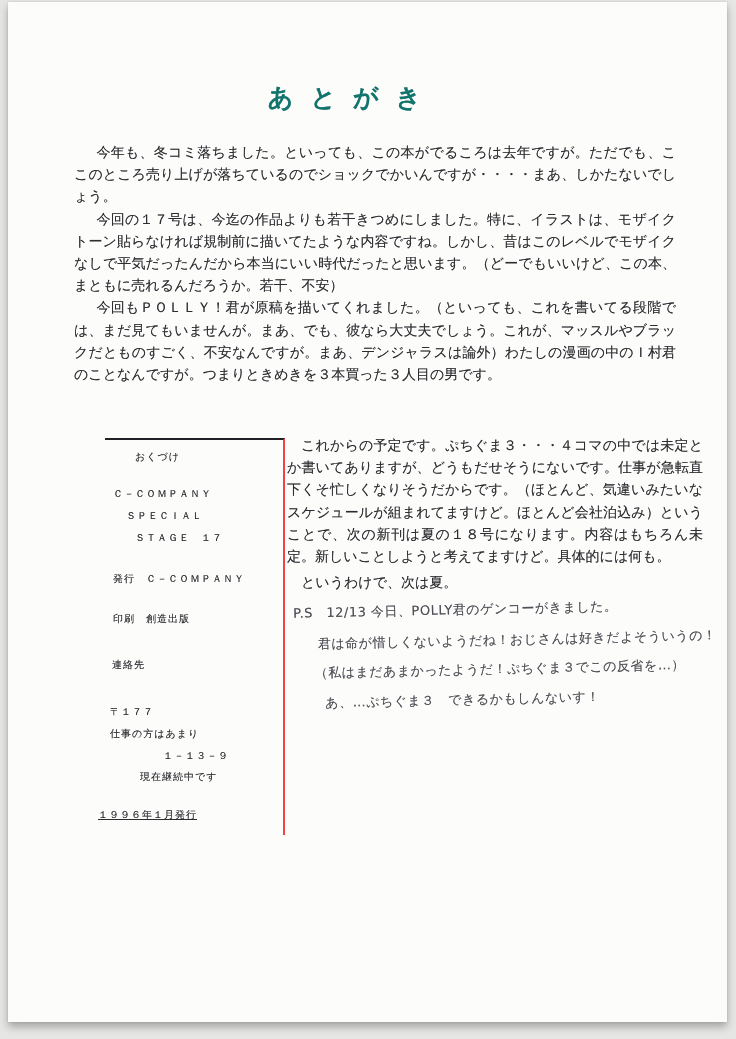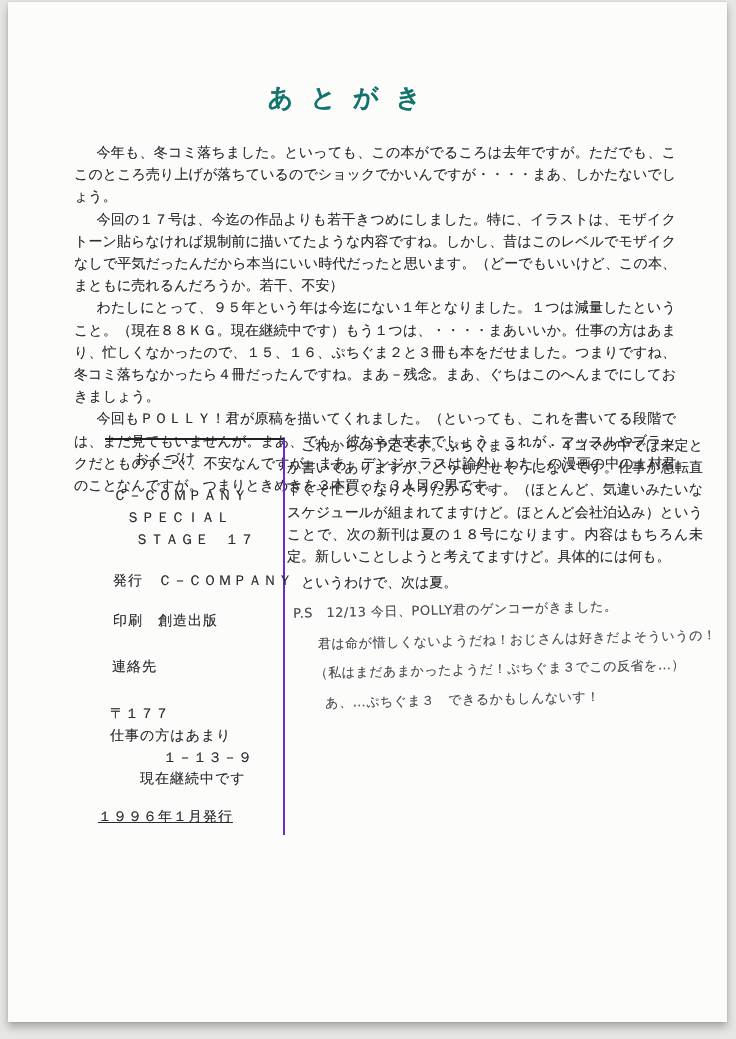--- a/index.html
+++ b/index.html
@@ -42,22 +42,22 @@
     margin-top: 10px;
   }
   .main-text p { margin: 0; text-indent: 1.6em; }
 
   
   .colophon {
     position: absolute;
     left: 97px; top: 436px;
     width: 178px; height: 395px;
     border-top: 2px solid #222226;
-    border-right: 2px solid #6d28d9;
-    font-size: 14px;
+    border-right: 2px solid #ef4444;
+    font-size: 10px;
   }
   .colophon .line { position: absolute; white-space: nowrap; letter-spacing: 1px; }
   .c-label   { top: 10px;  left: 30px; }
   .c-t1      { top: 47px;  left: 8px;  letter-spacing: 2px; }
   .c-t2      { top: 69px;  left: 21px; letter-spacing: 2px; }
   .c-t3      { top: 91px;  left: 30px; letter-spacing: 2px; }
   .c-pub     { top: 132px; left: 8px; }
   .c-print   { top: 172px; left: 8px; }
   .c-contact { top: 218px; left: 7px; }
   .c-postal  { top: 265px; left: 5px; }
@@ -94,21 +94,20 @@
 </head>
 <body>
 
 <div class="page">
 
   <h1 class="title">あとがき</h1>
 
   <div class="main-text">
     <p>今年も、冬コミ落ちました。といっても、この本がでるころは去年ですが。ただでも、ここのところ売り上げが落ちているのでショックでかいんですが・・・・まあ、しかたないでしょう。</p>
     <p>今回の１７号は、今迄の作品よりも若干きつめにしました。特に、イラストは、モザイクトーン貼らなければ規制前に描いてたような内容ですね。しかし、昔はこのレベルでモザイクなしで平気だったんだから本当にいい時代だったと思います。（どーでもいいけど、この本、まともに売れるんだろうか。若干、不安）</p>
-    <p>わたしにとって、９５年という年は今迄にない１年となりました。１つは減量したということ。（現在８８ＫＧ。現在継続中です）もう１つは、・・・・まあいいか。仕事の方はあまり、忙しくなかったので、１５、１６、ぷちぐま２と３冊も本をだせました。つまりですね、冬コミ落ちなかったら４冊だったんですね。まあ－残念。まあ、ぐちはこのへんまでにしておきましょう。</p>
     <p>今回もＰＯＬＬＹ！君が原稿を描いてくれました。（といっても、これを書いてる段階では、まだ見てもいませんが。まあ、でも、彼なら大丈夫でしょう。これが、マッスルやブラックだとものすごく、不安なんですが。まあ、デンジャラスは論外）わたしの漫画の中のＩ村君のことなんですが。つまりときめきを３本買った３人目の男です。</p>
   </div>
 
   <div class="colophon">
     <div class="line c-label">おくづけ</div>
     <div class="line c-t1">Ｃ－ＣＯＭＰＡＮＹ</div>
     <div class="line c-t2">ＳＰＥＣＩＡＬ</div>
     <div class="line c-t3">ＳＴＡＧＥ　１７</div>
     <div class="line c-pub">発行　Ｃ－ＣＯＭＰＡＮＹ</div>
     <div class="line c-print">印刷　創造出版</div>

